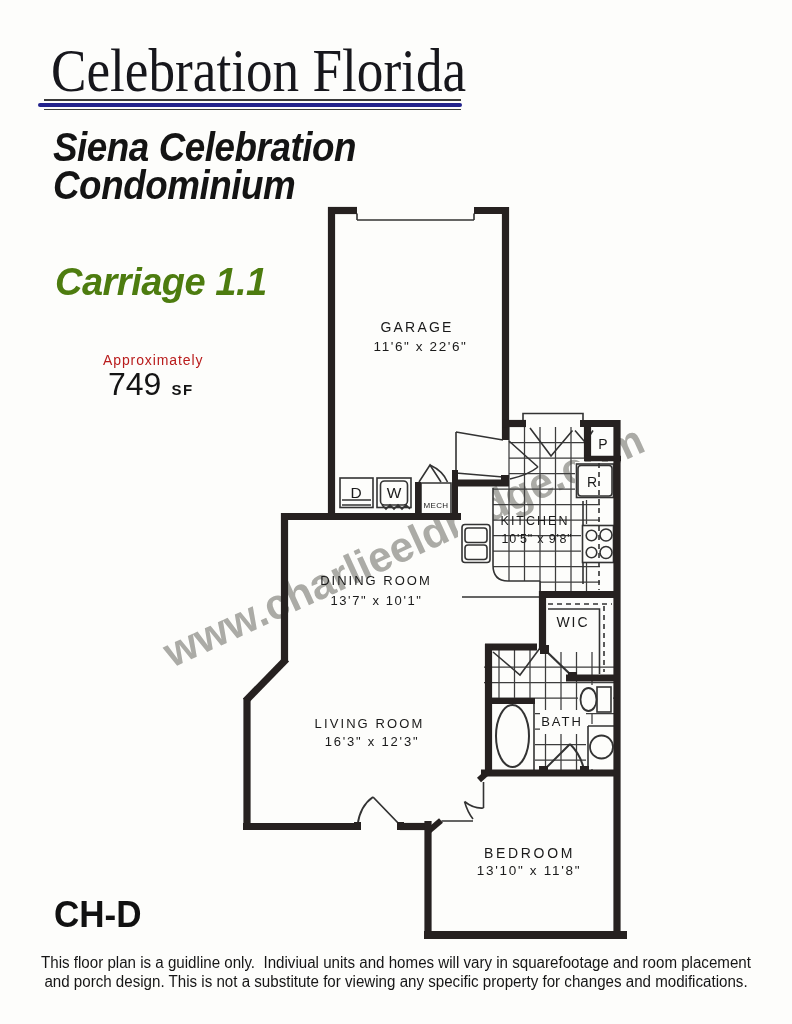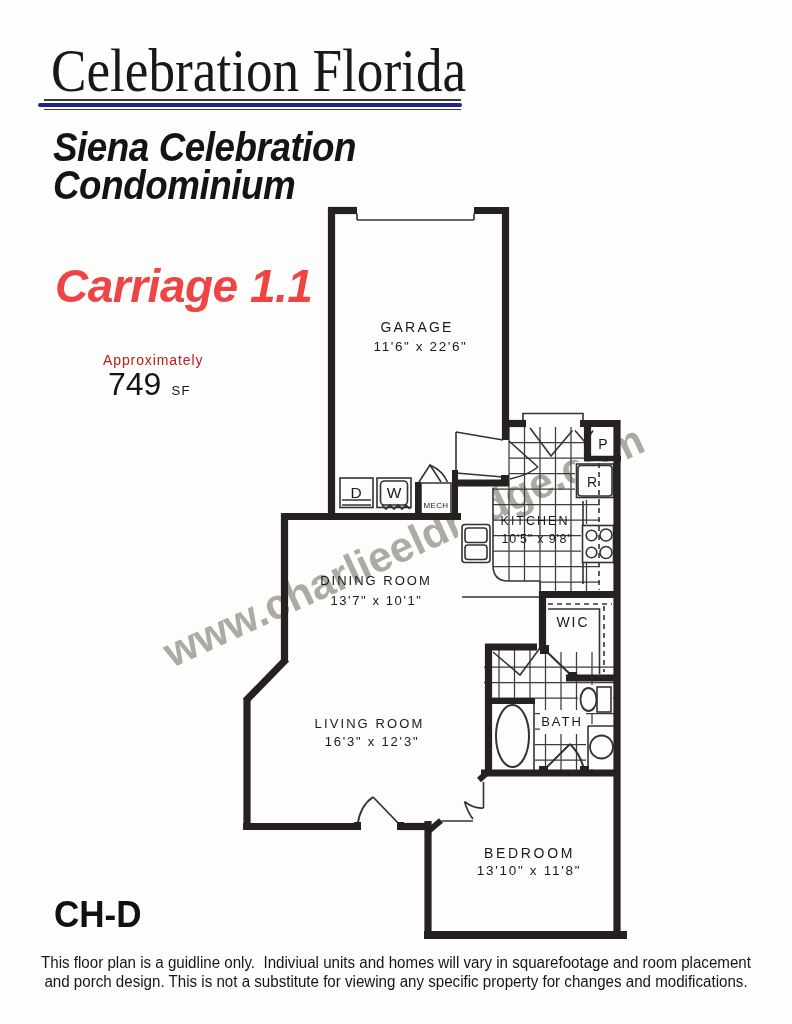--- a/index.html
+++ b/index.html
@@ -5,23 +5,23 @@
 body{width:792px;height:1024px;background:#fdfdfb;font-family:"Liberation Sans",sans-serif;position:relative;overflow:hidden}
 .abs{position:absolute}
 </style></head>
 <body>
 
 <div class="abs" id="title" style="left:51px;top:40px;font-family:'Liberation Serif',serif;font-size:61px;color:#17171c;white-space:nowrap;line-height:1;transform:scaleX(0.872);transform-origin:left top">Celebration Florida</div>
 <div class="abs" style="left:44px;top:99px;width:417px;height:1.8px;background:#3a3a3a"></div>
 <div class="abs" style="left:38px;top:102.5px;width:424px;height:4.6px;background:#23238c;border-radius:3px"></div>
 <div class="abs" style="left:44px;top:108.6px;width:417px;height:1.8px;background:#3a3a3a"></div>
 <div class="abs" style="left:53px;top:129px;font-size:40px;font-weight:bold;font-style:italic;color:#141414;line-height:37.5px;letter-spacing:-0.5px;transform:scaleX(0.92);transform-origin:left top">Siena Celebration<br>Condominium</div>
-<div class="abs" style="left:55px;top:263px;font-size:46px;font-weight:bold;font-style:italic;color:#ef4444;line-height:1;letter-spacing:-0.5px">Carriage 1.1</div>
+<div class="abs" style="left:55px;top:263px;font-size:38px;font-weight:bold;font-style:italic;color:#4d7c0f;line-height:1;letter-spacing:-0.5px">Carriage 1.1</div>
 <div class="abs" style="left:103px;top:353px;font-size:14px;letter-spacing:0.9px;color:#b91c1c;line-height:1">Approximately</div>
-<div class="abs" style="left:108px;top:368px;font-size:32px;color:#141414;line-height:1">749<span style="font-size:13px;font-weight:normal;letter-spacing:1.5px;margin-left:10px">SF</span></div>
+<div class="abs" style="left:108px;top:368px;font-size:32px;color:#141414;line-height:1">749<span style="font-size:15px;font-weight:bold;letter-spacing:1.5px;margin-left:10px">SF</span></div>
 <div class="abs" style="left:53.5px;top:896.5px;font-size:36.5px;font-weight:bold;color:#111;line-height:1;transform:scaleX(0.96);transform-origin:left top">CH-D</div>
 <div class="abs" style="left:0;top:953px;width:792px;text-align:center;font-size:16px;color:#161616;line-height:19px;transform:scaleX(0.945);transform-origin:center top">This floor plan is a guidline only.&nbsp; Indiviual units and homes will vary in squarefootage and room placement<br>and porch design. This is not a substitute for viewing any specific property for changes and modifications.</div>
 
 <svg class="abs" style="left:0;top:0" width="792" height="1024" viewBox="0 0 792 1024" fill="none">
 
 <g transform="translate(172,668) rotate(-24.6)">
   <text x="0" y="0" font-family="Liberation Sans" font-size="42.5" fill="#ababa6" font-weight="bold">www.charlieeldredge.com</text>
 </g>
 
 <g stroke="#3d3d3d" stroke-width="1.25">

